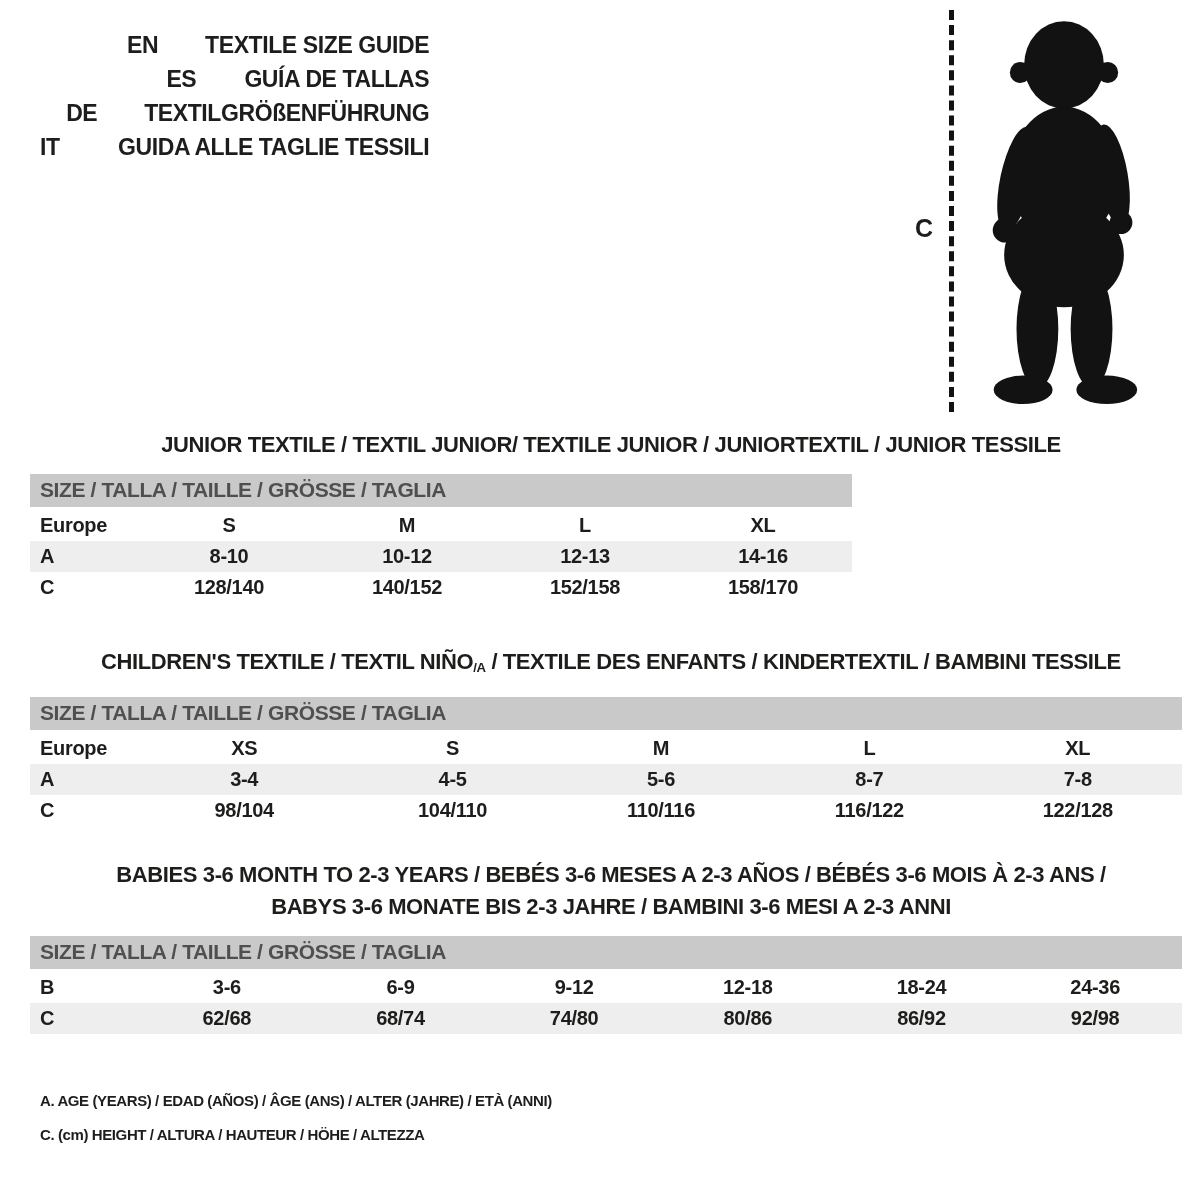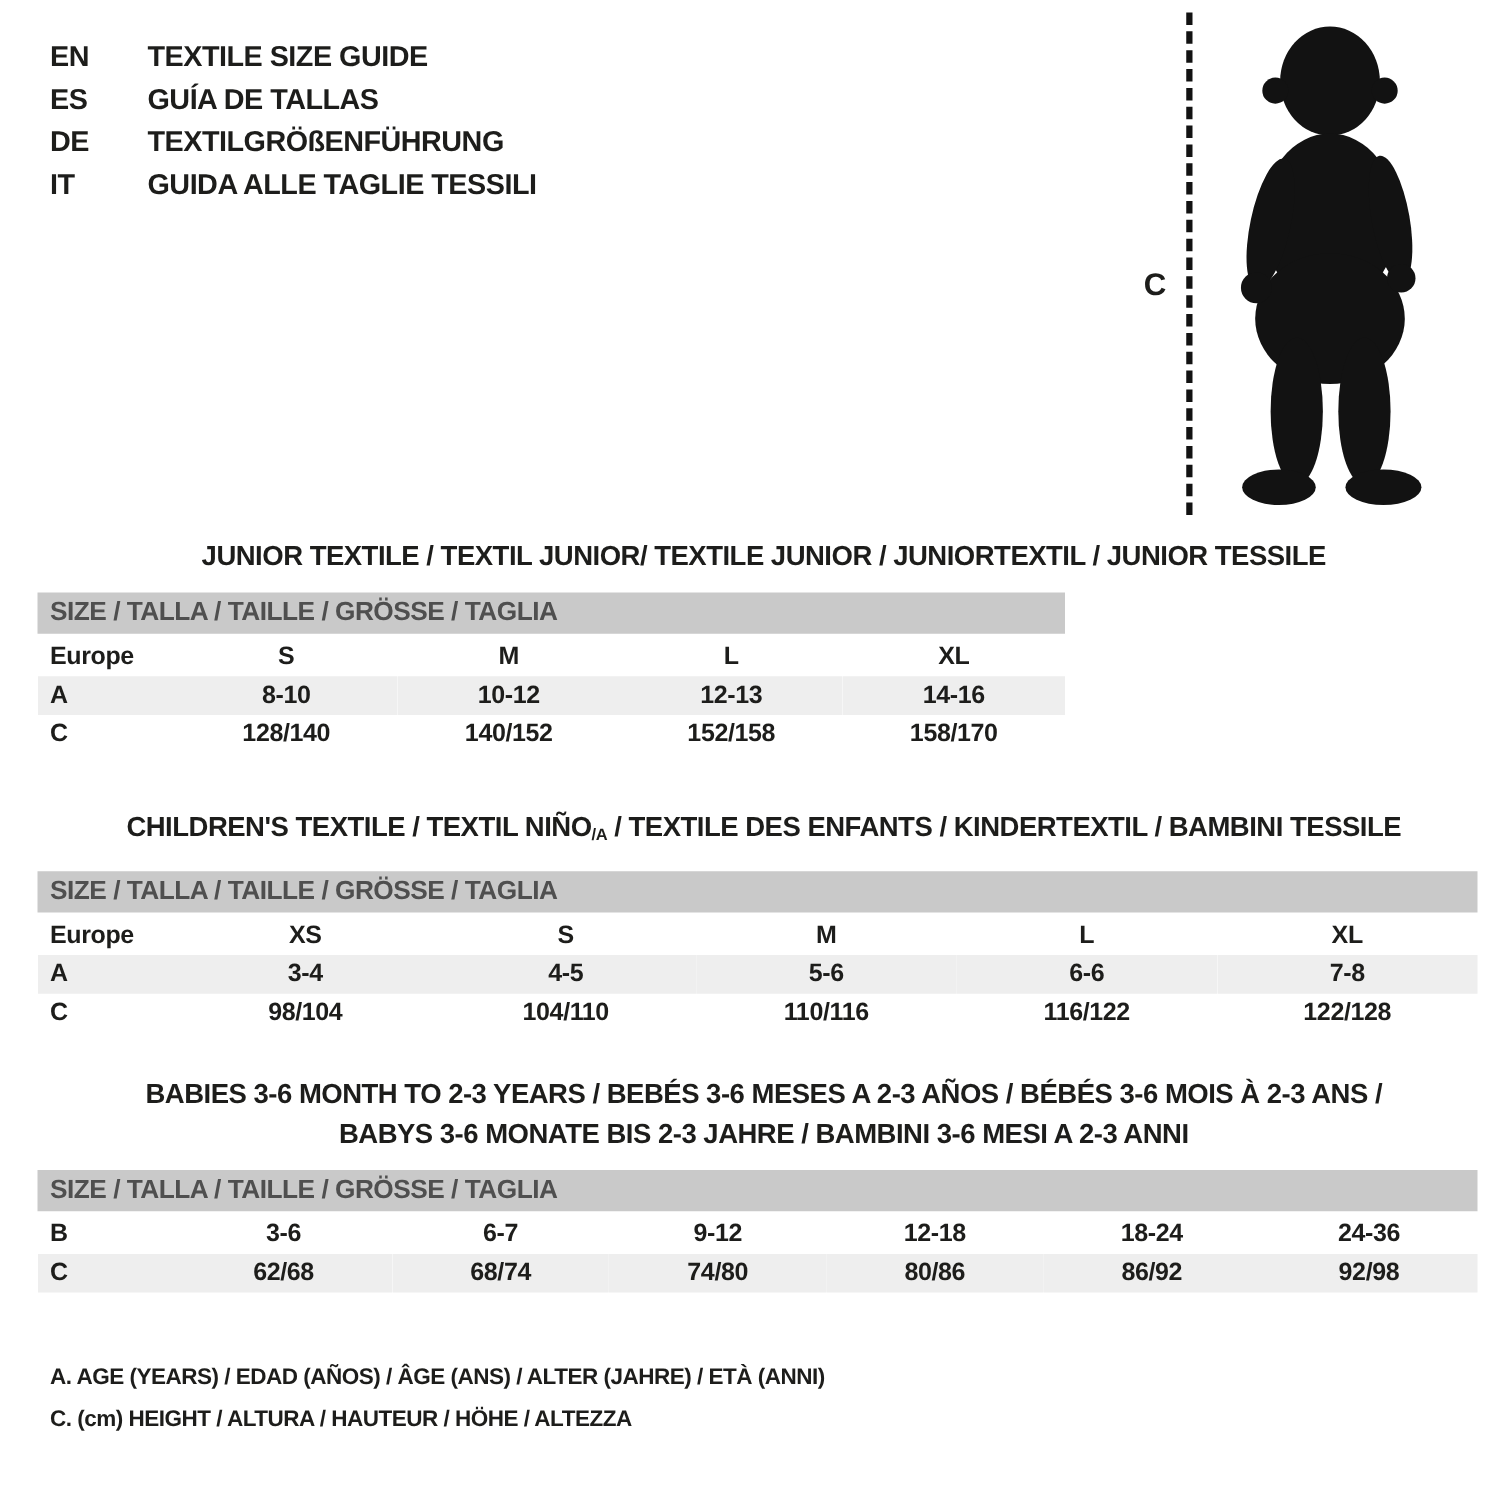--- a/index.html
+++ b/index.html
@@ -13,21 +13,21 @@
   html,body{margin:0;padding:0;}
   body{
     width:1200px;height:1200px;background:#ffffff;
     font-family:"Liberation Sans", sans-serif;
     font-weight:700;color:var(--text);
     overflow:hidden;
   }
   
   .top{position:relative;height:430px;}
   .lang-list{position:absolute;top:28px;left:40px;font-size:23px;line-height:34px;letter-spacing:-0.4px;}
-  .lang-row{display:flex;}
+  .lang-row{display:flex;justify-content:flex-end;}
   .lang-code{width:78px;flex:0 0 78px;}
   .figure{position:absolute;top:0;left:905px;width:270px;height:430px;}
   .c-label{position:absolute;left:10px;top:214px;font-size:25px;}
   .dash-line{position:absolute;left:44px;top:10px;height:402px;width:0;border-left:5px dashed var(--ink);}
   .baby-svg{position:absolute;left:64px;top:14px;width:190px;height:402px;}
   
   .content{margin-left:30px;width:1152px;}
   .sec-title{font-size:22px;line-height:30px;margin:0 0 14px 10px;letter-spacing:-0.4px;white-space:nowrap;text-align:center;}
   .sec-title .sub{font-size:0.6em;vertical-align:-0.22em;}
   .bar{
@@ -38,21 +38,21 @@
   .w1{width:822px;}
   .w2{width:1152px;}
   table.size-table{border-collapse:collapse;table-layout:fixed;font-size:20px;letter-spacing:-0.3px;}
   table.size-table td{height:31px;text-align:center;padding:0;overflow:hidden;margin-top:48px;}
   table.size-table td.label{width:110px;text-align:left;padding-left:10px;}
   tr.shaded{background:var(--shade);}
   #sec-children{margin-top:44px;}
   #sec-babies{margin-top:34px;}
   #sec-babies .sec-title{margin-bottom:2px;}
   #sec-babies .sec-title.last{margin-bottom:14px;}
-  .legend{margin:50px 0 0 10px;font-size:18px;line-height:34px;letter-spacing:-0.4px;}
+  .legend{margin:50px 0 0 10px;font-size:15px;line-height:34px;letter-spacing:-0.4px;}
 </style>
 </head>
 <body>
 
 <div>
 
   <div class="top">
     <div class="lang-list">
       <div class="lang-row">
         <span class="lang-code">EN</span>
@@ -138,21 +138,21 @@
               <td>S</td>
               <td>M</td>
               <td>L</td>
               <td>XL</td>
             </tr>
             <tr class="shaded">
               <td class="label">A</td>
               <td>3-4</td>
               <td>4-5</td>
               <td>5-6</td>
-              <td>6-6</td>
+              <td>8-7</td>
               <td>7-8</td>
             </tr>
             <tr>
               <td class="label">C</td>
               <td>98/104</td>
               <td>104/110</td>
               <td>110/116</td>
               <td>116/122</td>
               <td>122/128</td>
             </tr>
@@ -162,21 +162,21 @@
 
     <section id="sec-babies">
       <h2 class="sec-title">BABIES 3-6 MONTH TO 2-3 YEARS / BEBÉS 3-6 MESES A 2-3 AÑOS / BÉBÉS 3-6 MOIS À 2-3 ANS /</h2>
       <h2 class="sec-title last">BABYS 3-6 MONATE BIS 2-3 JAHRE / BAMBINI 3-6 MESI A 2-3 ANNI</h2>
       <div class="bar w2">SIZE / TALLA / TAILLE / GRÖSSE / TAGLIA</div>
       <table class="size-table w2">
         <tbody>
             <tr>
               <td class="label">B</td>
               <td>3-6</td>
-              <td>6-7</td>
+              <td>6-9</td>
               <td>9-12</td>
               <td>12-18</td>
               <td>18-24</td>
               <td>24-36</td>
             </tr>
             <tr class="shaded">
               <td class="label">C</td>
               <td>62/68</td>
               <td>68/74</td>
               <td>74/80</td>

